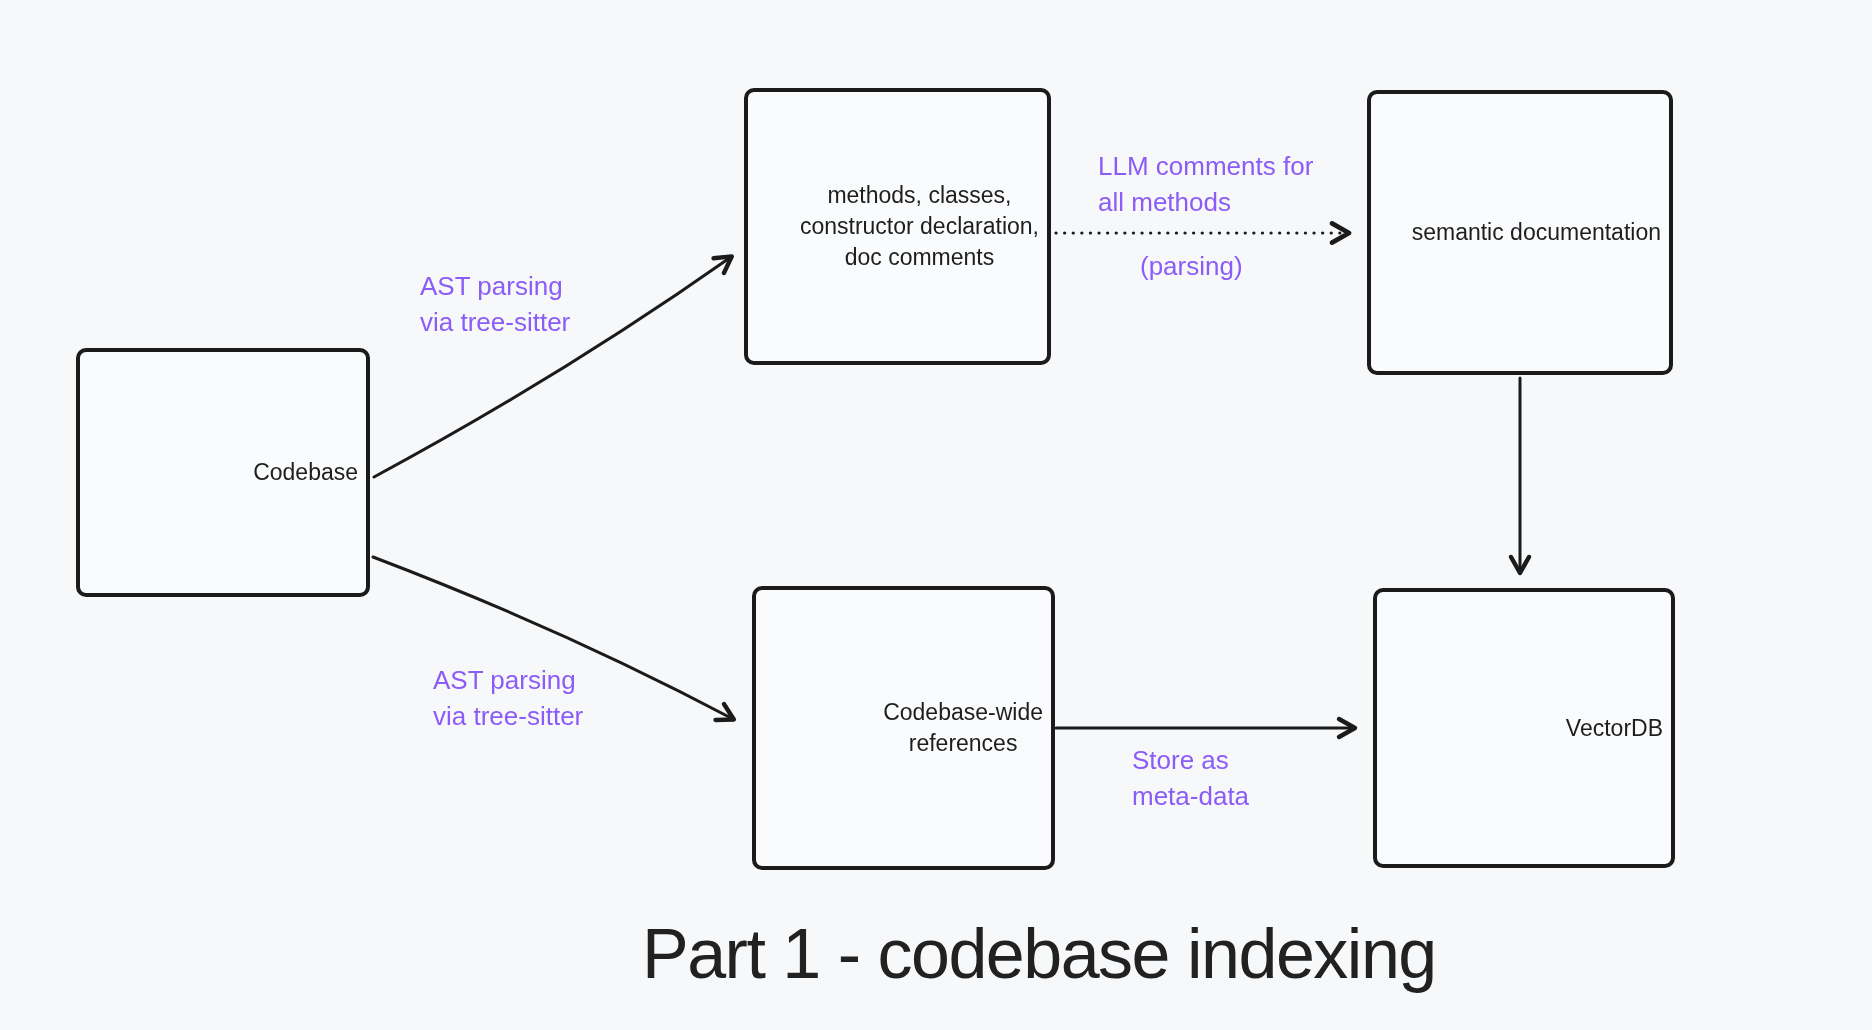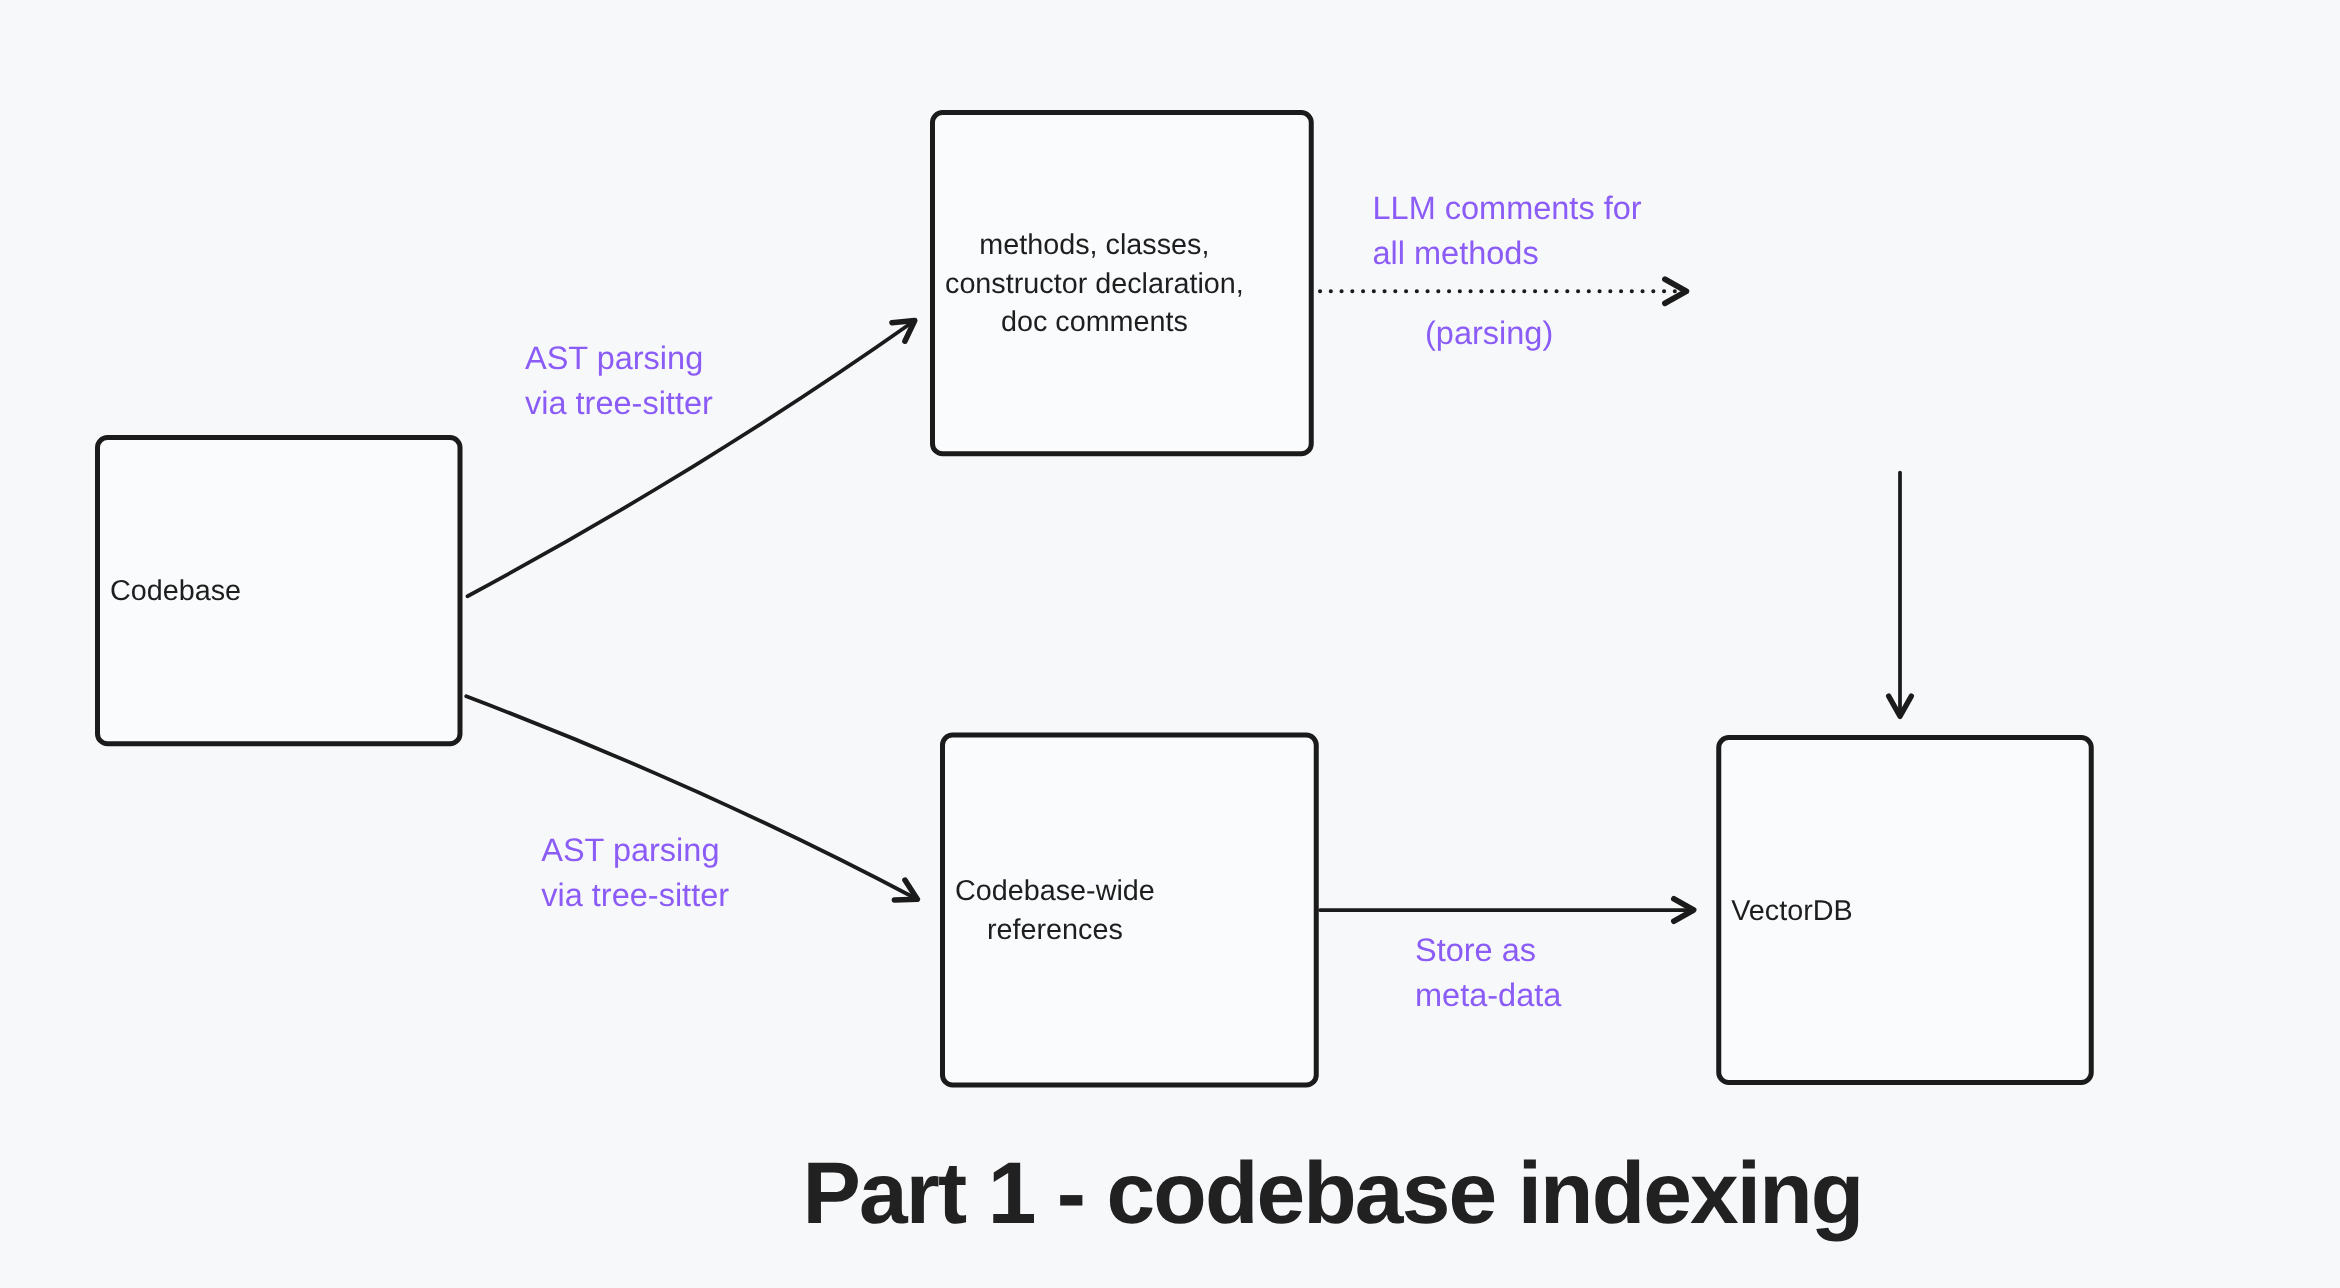--- a/index.html
+++ b/index.html
@@ -24,42 +24,42 @@
     pointer-events: none;
   }
   .node {
     position: absolute;
     box-sizing: border-box;
     border: 4px solid #1b1b1b;
     border-radius: 10px;
     background: #fafbfc;
     display: flex;
     align-items: center;
-    justify-content: flex-start;
+    justify-content: flex-end;
     text-align: center;
     color: #1e1e1e;
     font-size: 23px;
     line-height: 31px;
     white-space: pre-line;
     padding: 8px;
   }
   .edge-label {
     position: absolute;
     color: #8b5cf6;
     font-size: 26px;
     line-height: 36px;
     white-space: pre-line;
   }
   .diagram-title {
     position: absolute;
     left: 642px;
     top: 912px;
     color: #212121;
     font-size: 70px;
-    font-weight: 700;
+    font-weight: 400;
     letter-spacing: -1.5px;
     line-height: 1.2;
     white-space: nowrap;
   }
   
   .node-codebase        { left: 76px;   top: 348px; width: 294px; height: 249px; }
   .node-declarations    { left: 744px;  top: 88px;  width: 307px; height: 277px; }
   .node-semantic-doc    { left: 1367px; top: 90px;  width: 306px; height: 285px; }
   .node-codebase-refs   { left: 752px;  top: 586px; width: 303px; height: 284px; }
   .node-vectordb        { left: 1373px; top: 588px; width: 302px; height: 280px; }
@@ -97,20 +97,23 @@
   <div class="node node-codebase">
     <span>Codebase</span>
   </div>
 
   <div class="node node-declarations">
     <span>methods, classes,
 constructor declaration,
 doc comments</span>
   </div>
 
+  <div class="node node-semantic-doc">
+    <span>semantic documentation</span>
+  </div>
 
   <div class="node node-vectordb">
     <span>VectorDB</span>
   </div>
 
   <div class="node node-codebase-refs">
     <span>Codebase-wide
 references</span>
   </div>
 

